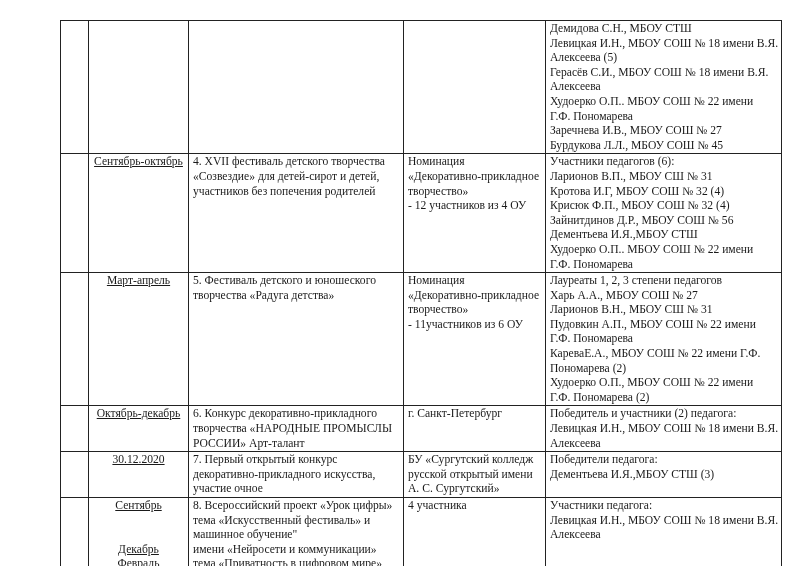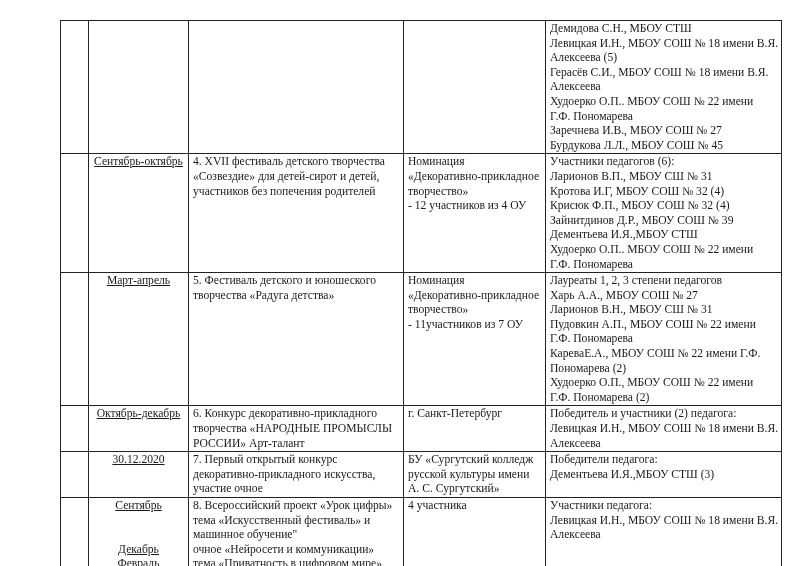--- a/index.html
+++ b/index.html
@@ -100,41 +100,41 @@
           <span class="line">Номинация</span>
           <span class="line">«Декоративно-прикладное</span>
           <span class="line">творчество»</span>
           <span class="line">- 12 участников из 4 ОУ</span>
         </td>
         <td class="result-cell">
           <span class="line bold">Участники педагогов (6):</span>
           <span class="line">Ларионов В.П., МБОУ СШ № 31</span>
           <span class="line">Кротова И.Г, МБОУ СОШ № 32 (4)</span>
           <span class="line">Крисюк Ф.П., МБОУ СОШ № 32 (4)</span>
-          <span class="line">Зайнитдинов Д.Р., МБОУ СОШ № 39</span>
+          <span class="line">Зайнитдинов Д.Р., МБОУ СОШ № 56</span>
           <span class="line">Дементьева И.Я.,МБОУ СТШ</span>
           <span class="line">Худоерко О.П.. МБОУ СОШ № 22 имени</span>
           <span class="line">Г.Ф. Пономарева</span>
         </td>
       </tr>
 
       <tr class="r2">
         <td></td>
         <td class="date-cell">
           <span class="line">Март-апрель</span>
         </td>
         <td class="event-cell">
           <span class="line">5.  Фестиваль детского и юношеского</span>
           <span class="line">творчества «Радуга детства»</span>
         </td>
         <td class="level-cell">
           <span class="line">Номинация</span>
           <span class="line">«Декоративно-прикладное</span>
           <span class="line">творчество»</span>
-          <span class="line">- 11участников из 7 ОУ</span>
+          <span class="line">- 11участников из 6 ОУ</span>
         </td>
         <td class="result-cell">
           <span class="line bold">Лауреаты 1, 2, 3 степени педагогов</span>
           <span class="line">Харь А.А., МБОУ СОШ № 27</span>
           <span class="line">Ларионов В.Н., МБОУ СШ № 31</span>
           <span class="line">Пудовкин А.П., МБОУ СОШ № 22 имени</span>
           <span class="line">Г.Ф. Пономарева</span>
           <span class="line">КареваЕ.А., МБОУ СОШ № 22 имени Г.Ф.</span>
           <span class="line">Пономарева (2)</span>
           <span class="line">Худоерко О.П., МБОУ СОШ № 22 имени</span>
@@ -167,21 +167,21 @@
         <td class="date-cell">
           <span class="line">30.12.2020</span>
         </td>
         <td class="event-cell">
           <span class="line">7.  Первый открытый конкурс</span>
           <span class="line">декоративно-прикладного искуcства,</span>
           <span class="line">участие очное</span>
         </td>
         <td class="level-cell">
           <span class="line">БУ «Сургутский колледж</span>
-          <span class="line">русской культуры имени</span>
+          <span class="line">русской открытый имени</span>
           <span class="line">А. С. Сургутский»</span>
         </td>
         <td class="result-cell">
           <span class="line bold">Победители педагога:</span>
           <span class="line">Дементьева И.Я.,МБОУ СТШ (3)</span>
         </td>
       </tr>
 
       <tr class="r5">
         <td></td>
@@ -189,21 +189,21 @@
           <span class="line">Сентябрь</span>
           <span class="date-spacer"></span>
           <span class="date-spacer"></span>
           <span class="line">Декабрь</span>
           <span class="line">Февраль</span>
         </td>
         <td class="event-cell">
           <span class="line">8.  Всероссийский проект «Урок цифры»</span>
           <span class="line">тема «Искусственный фестиваль» и</span>
           <span class="line">машинное обучение"</span>
-          <span class="line">очное «Нейросети и коммуникации»</span>
+          <span class="line">имени «Нейросети и коммуникации»</span>
           <span class="line">тема «Приватность в цифровом мире»</span>
         </td>
         <td class="level-cell">
           <span class="line">4 участника</span>
         </td>
         <td class="result-cell">
           <span class="line bold">Участники педагога:</span>
           <span class="line">Левицкая И.Н., МБОУ СОШ № 18 имени В.Я.</span>
           <span class="line">Алексеева</span>
         </td>

